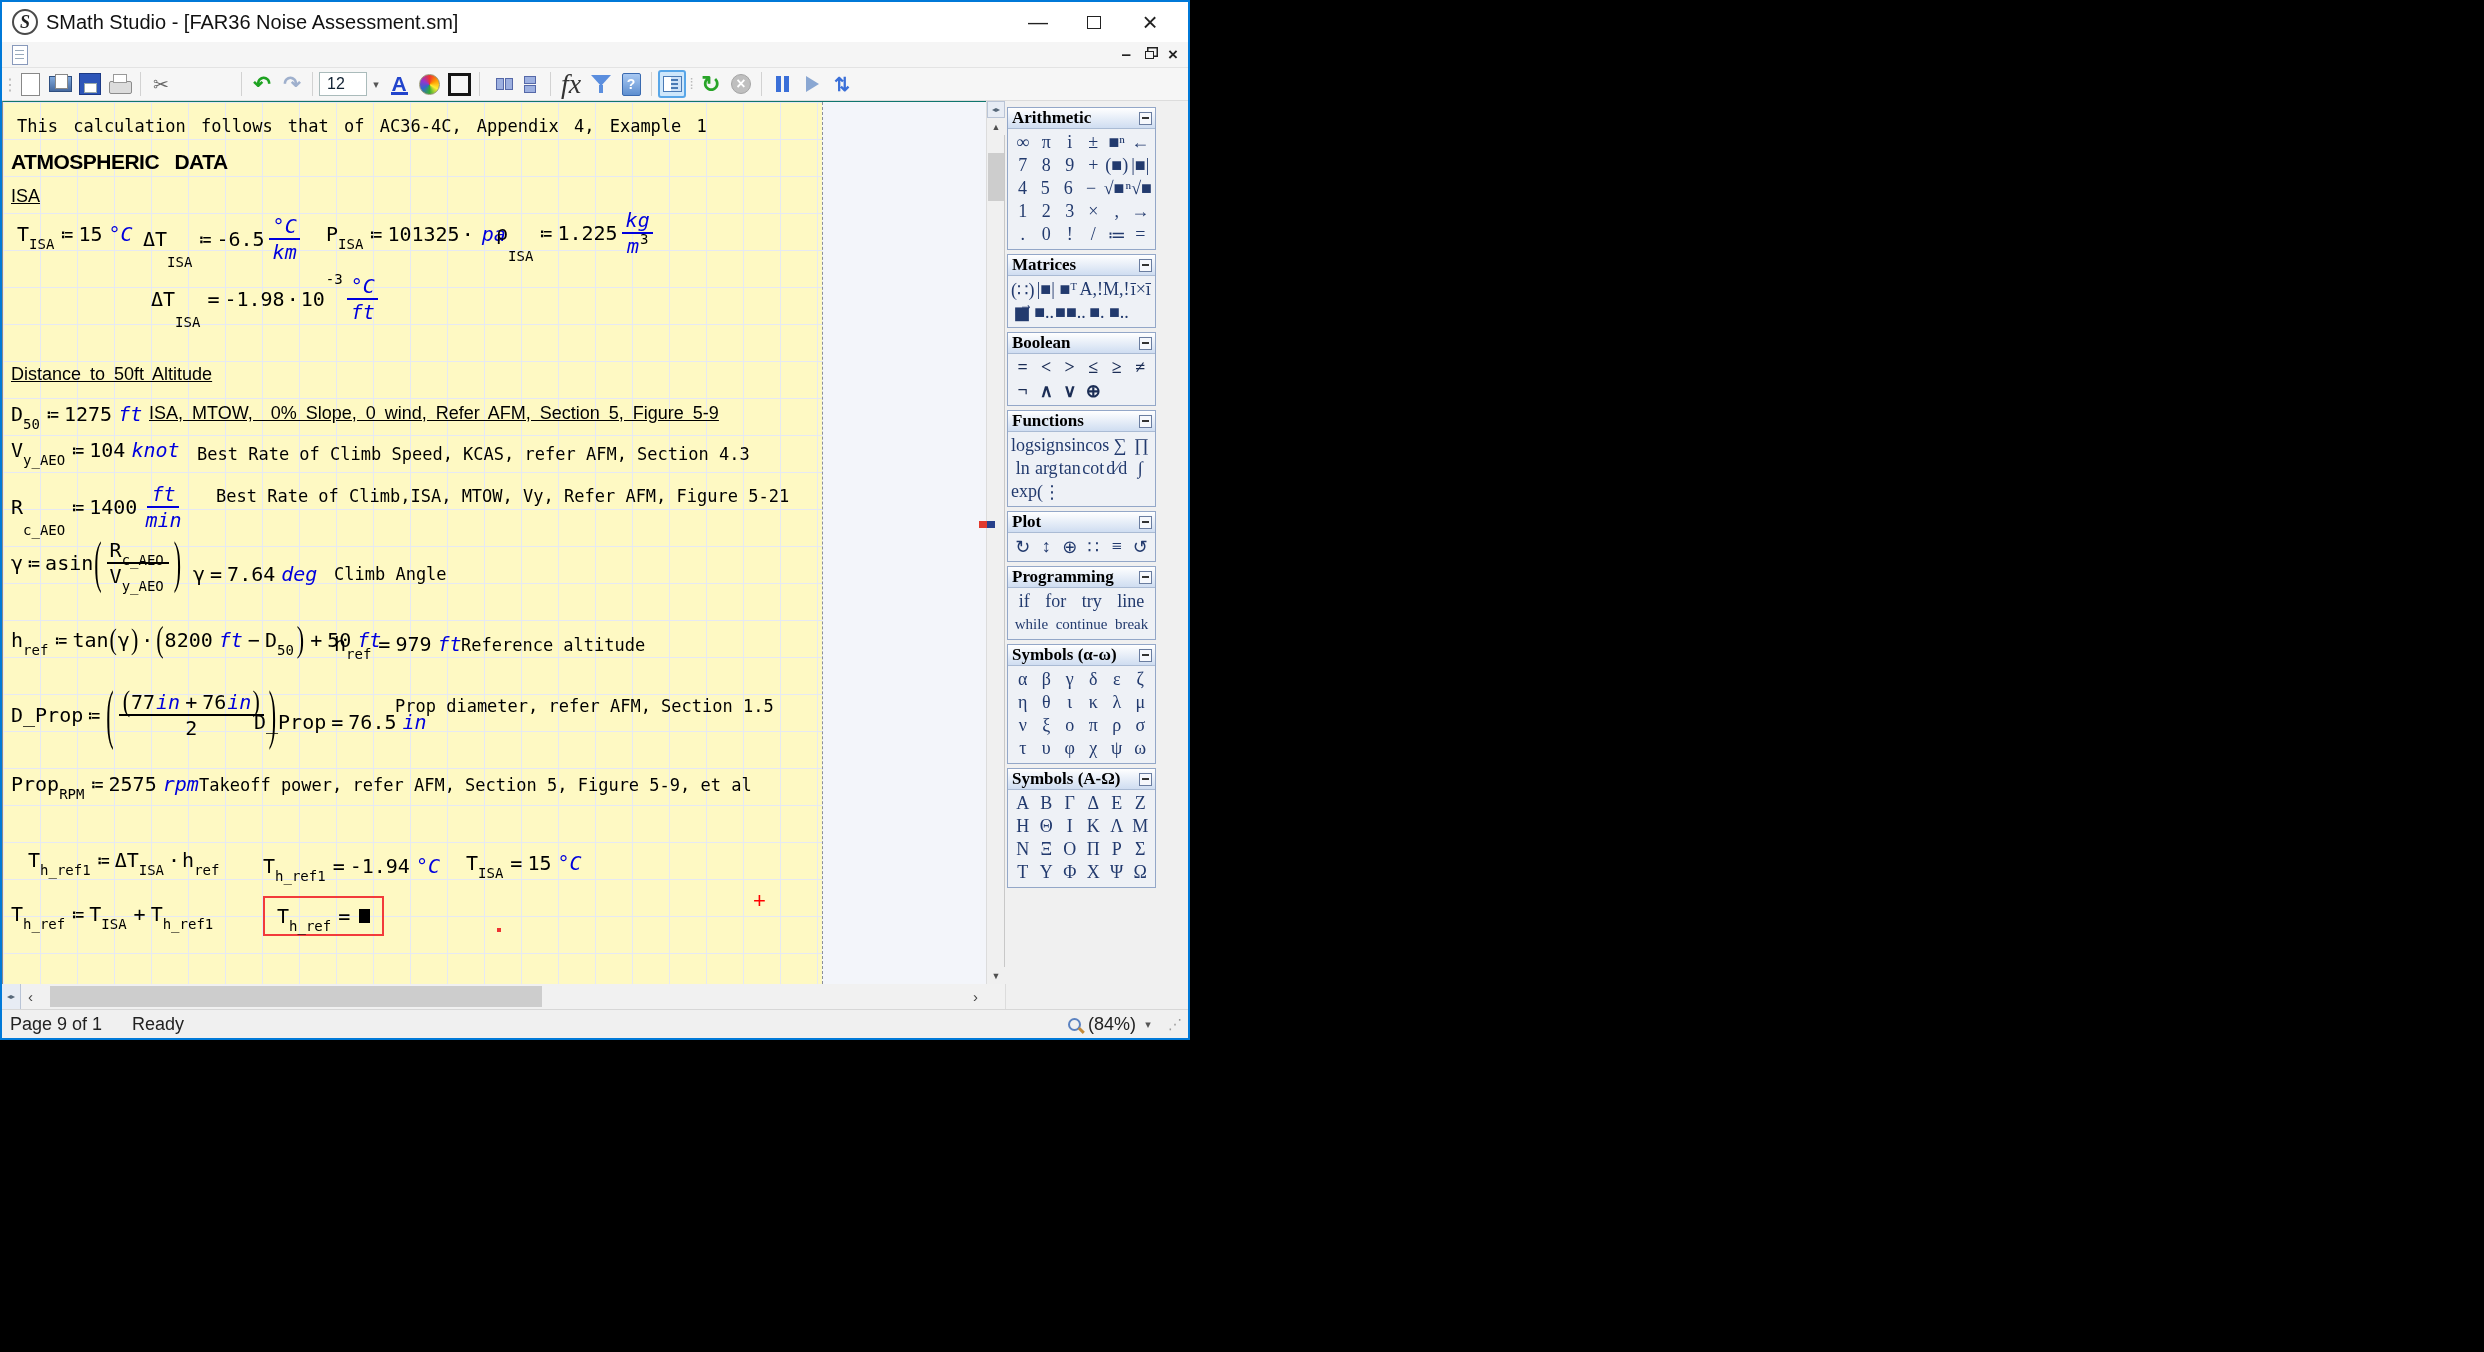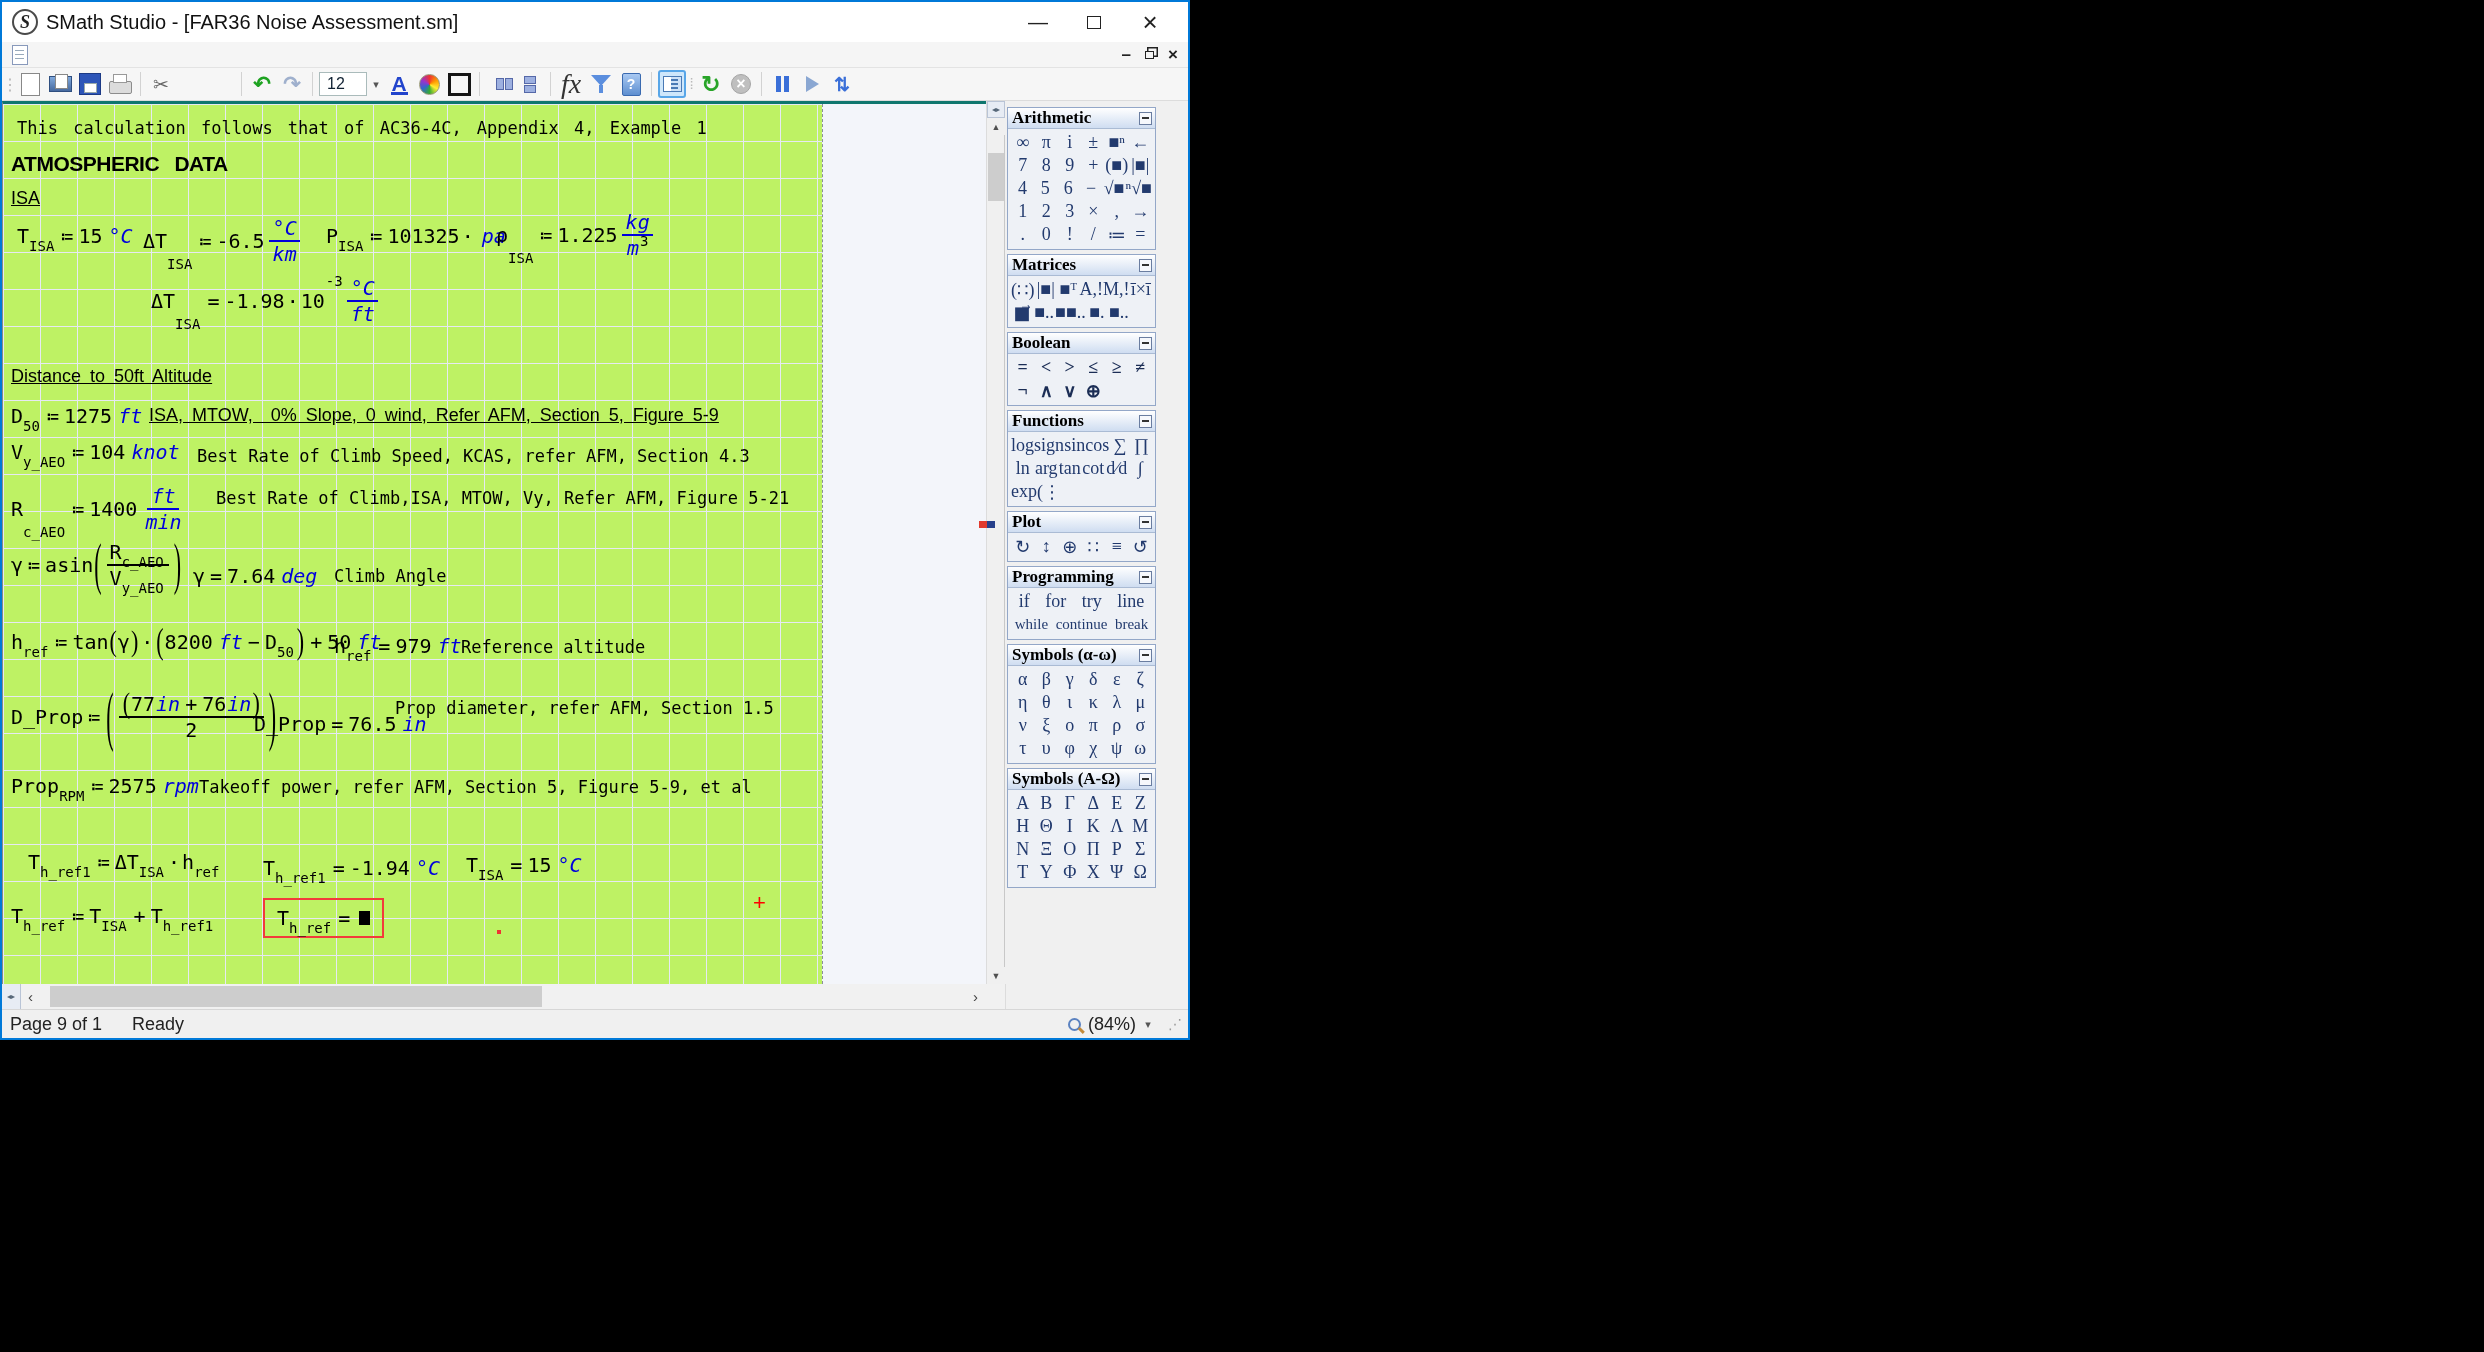--- a/index.html
+++ b/index.html
@@ -77,22 +77,22 @@
     box-shadow:0 4px 0 #4a7ab5,0 -4px 0 #4a7ab5;margin-left:5px;}
   .ic-refresh{color:#28a428;font-size:23px;font-weight:bold;}
   .ic-stop::before{content:"";width:18px;height:18px;background:#bfbfbf;border:1px solid #a5a5a5;border-radius:50%;}
   .ic-stop::after{content:"×";position:absolute;color:#fff;font-size:16px;font-weight:bold;}
   .ic-pause::before{content:"";width:5px;height:16px;background:#3a6fd8;box-shadow:8px 0 0 #3a6fd8;margin-right:8px;}
   .ic-play::before{content:"";border-left:13px solid #8aa7d2;border-top:8px solid transparent;border-bottom:8px solid transparent;}
   .ic-updown{color:#3a6fd8;font-size:19px;font-weight:bold;}
 
   
   .workspace{position:relative;flex:1 1 auto;display:flex;min-height:0;}
-  .canvas{position:relative;width:984px;border-top:3px solid #0f766e;border-left:1px solid #8a8a8a;
-    background:#bef264;overflow:hidden;}
+  .canvas{position:relative;width:984px;border-top:1px solid #0f766e;border-left:1px solid #8a8a8a;
+    background:#fef9c3;overflow:hidden;}
   .gridpage{position:absolute;left:0;top:0;width:819px;height:100%;background:
     linear-gradient(to right,#e6e9f3 1px,transparent 1px),
     linear-gradient(to bottom,#e6e9f3 1px,transparent 1px);background-size:37px 37px;}
   .offpage{position:absolute;left:819px;top:0;right:0;height:100%;background:#f3f5fa;
     border-left:1px dashed #8a8f9b;}
   .citem{position:absolute;z-index:2;}
   .ctext{white-space:pre;color:#000;}
   .mono{font-family:"DejaVu Sans Mono",monospace;font-size:17px;}
   .sans{font-family:"Liberation Sans",sans-serif;font-size:18px;text-decoration:underline;}
   .sp1{word-spacing:4px;}

